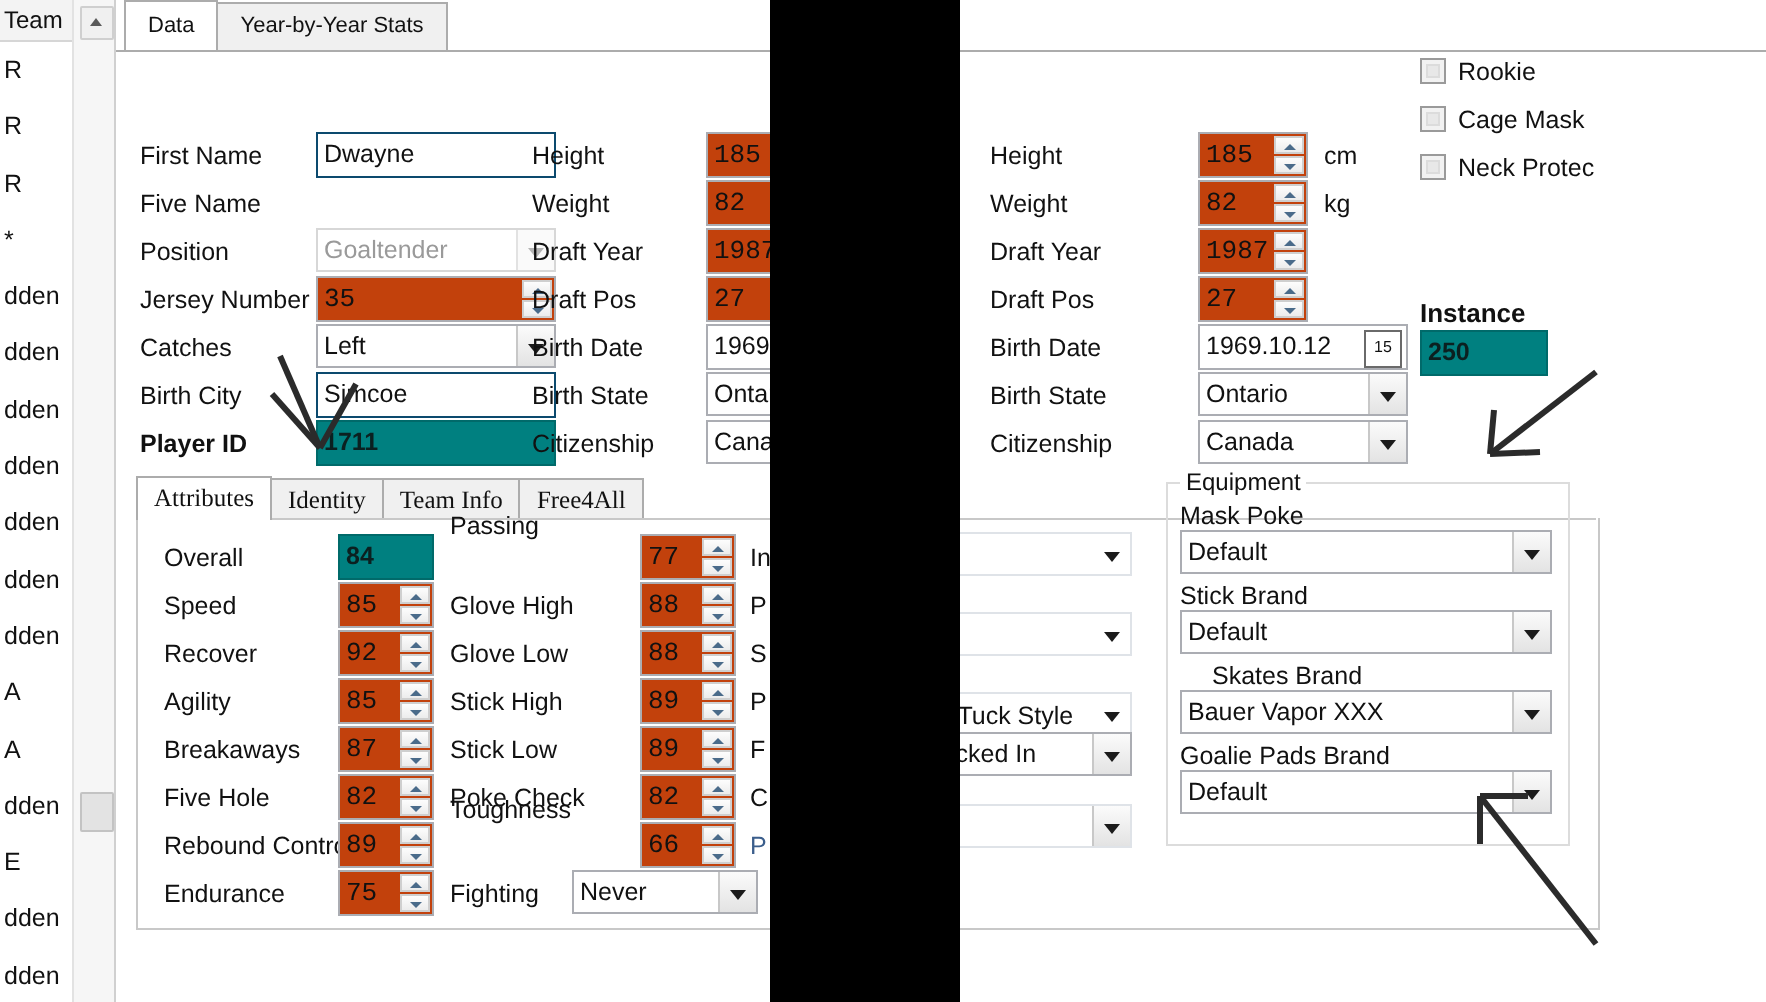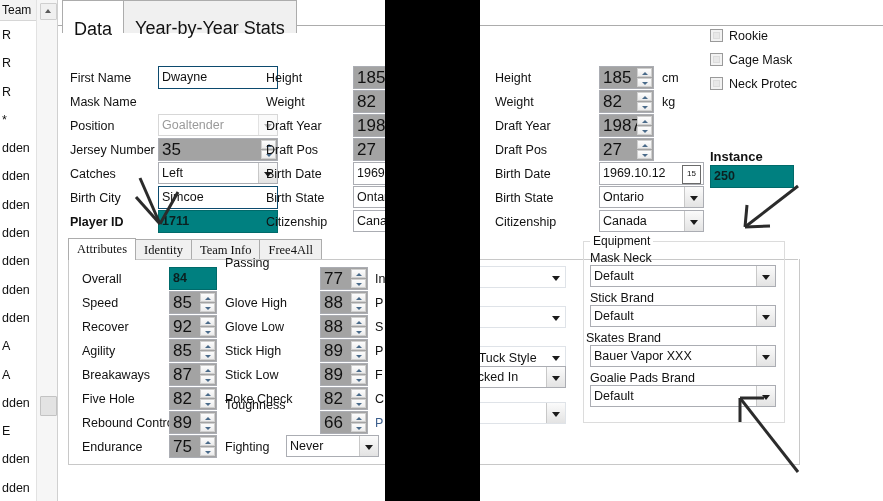--- a/index.html
+++ b/index.html
@@ -67,22 +67,22 @@
     background:#ffffff;
   }
   .tabstrip{
     position:relative;height:25px;
     border-bottom:1px solid #acacac;
     padding-left:4px;
   }
   .tab{
     position:relative;display:inline-block;
     height:24px;line-height:23px;
-    padding:16px 11px;
-    font-size:18px;
+    padding:0 11px;
+    font-size:11px;
     background:#f0f0f0;
     border:1px solid #acacac;
     border-bottom:none;
     margin-right:-1px;
     box-sizing:border-box;
     vertical-align:bottom;
     color:#111;
   }
   .tab.active{
     background:#ffffff;
@@ -122,23 +122,23 @@
   }
   .combo.flat{border:1px solid #dfe3e8;}
   .combo.flat .arrow{background:transparent;border-left:none;}
   .combo.flat .arrow:after{border-top-color:#1b1b1b;}
   .combo.disabled{background:#fff;color:#9a9a9a;border:1px solid #d7d7d7;}
   .combo.disabled .arrow{background:#fafafa;border-left:1px solid #e2e2e2;}
   .combo.disabled .arrow:after{border-top-color:#b4b4b4;}
 
   .spin{
     position:absolute;box-sizing:border-box;
-    border:1px solid #abadb3;background:#a3a3a3;height:23px;
-    font-size:17px;color:#111;padding:1px 18px 1px 3px;line-height:19px;
-    white-space:nowrap;overflow:hidden;
+    border:1px solid #abadb3;background:#c2410c;height:23px;
+    font-size:13px;color:#111;padding:1px 18px 1px 3px;line-height:19px;
+    white-space:nowrap;overflow:hidden;font-family:Liberation Mono, monospace;
   }
   .spin .sp{
     position:absolute;right:1px;top:1px;width:15px;height:19px;
   }
   .spin .sp i{
     display:block;position:relative;height:9px;width:15px;
     background:linear-gradient(#fdfdfd,#ececec);
     border:1px solid #cfcfcf;box-sizing:border-box;
   }
   .spin .sp i.up:after{
@@ -235,21 +235,21 @@
     </div>
   </div>
 
   <div class="main">
 
     <div class="tabstrip" id="main-tabstrip"><div class="tab active">Data</div><div class="tab">Year-by-Year Stats</div></div>
 
     <div class="page">
 
       <div class="lbl" style="left:12px;top:45px;">First Name</div>
-      <div class="lbl" style="left:12px;top:69px;">Mask Name</div>
+      <div class="lbl" style="left:12px;top:69px;">Five Name</div>
       <div class="lbl" style="left:12px;top:93px;">Position</div>
       <div class="lbl" style="left:12px;top:117px;">Jersey Number</div>
       <div class="lbl" style="left:12px;top:141px;">Catches</div>
       <div class="lbl" style="left:12px;top:165px;">Birth City</div>
       <div class="lbl bold" style="left:12px;top:189px;">Player ID</div>
 
       <div class="txt" style="left:100px;top:40px;width:120px;">Dwayne</div>
       <div class="combo disabled" style="left:100px;top:88px;width:120px;">
         <span>Goaltender</span>
         <span class="arrow"></span>
@@ -383,21 +383,21 @@
         <span>Cage Mask</span>
       </div>
       <div class="chk" style="left:652px;top:51px;">
         <span class="box">
             <i></i>
           </span>
         <span>Neck Protec</span>
       </div>
 
       <div class="lbl bold" style="left:652px;top:123px;font-size:13px;">Instance</div>
-      <div class="txt teal" style="left:652px;top:139px;width:84px;">250</div>
+      <div class="txt teal" style="left:652px;top:139px;width:64px;">250</div>
 
       <div class="subtabstrip" id="sub-tabstrip" style="left:10px;top:212px;font-family:Liberation Serif, serif;"><div class="subtab active">Attributes</div><div class="subtab">Identity</div><div class="subtab">Team Info</div><div class="subtab">Free4All</div></div>
 
       <div class="panel" style="left:10px;top:233px;width:730px;height:205px;border-top:none;"></div>
       <div style="position:absolute;left:10px;top:233px;width:730px;height:1px;background:#c8c8c8;"></div>
 
       <div class="lbl" style="left:24px;top:246px;">Overall</div>
       <div class="lbl" style="left:24px;top:270px;">Speed</div>
       <div class="lbl" style="left:24px;top:294px;">Recover</div>
       <div class="lbl" style="left:24px;top:318px;">Agility</div>
@@ -547,33 +547,33 @@
       </div>
       <div class="combo flat" style="left:388px;top:376px;width:120px;">
         <span></span>
         <span class="arrow" style="background:linear-gradient(#fbfbfb,#e3e3e3);border-left:1px solid #c8c8c8;"></span>
       </div>
 
       <div class="groupbox" style="left:525px;top:215px;width:200px;height:180px;">
         <span class="gtitle">Equipment</span>
       </div>
 
-      <div class="lbl" style="left:532px;top:225px;">Mask Neck</div>
+      <div class="lbl" style="left:532px;top:225px;">Mask Poke</div>
       <div class="combo" style="left:532px;top:239px;width:186px;">
         <span>Default</span>
         <span class="arrow"></span>
       </div>
 
       <div class="lbl" style="left:532px;top:265px;">Stick Brand</div>
       <div class="combo" style="left:532px;top:279px;width:186px;">
         <span>Default</span>
         <span class="arrow"></span>
       </div>
 
-      <div class="lbl" style="left:528px;top:305px;">Skates Brand</div>
+      <div class="lbl" style="left:548px;top:305px;">Skates Brand</div>
       <div class="combo" style="left:532px;top:319px;width:186px;">
         <span>Bauer Vapor XXX</span>
         <span class="arrow"></span>
       </div>
 
       <div class="lbl" style="left:532px;top:345px;">Goalie Pads Brand</div>
       <div class="combo" style="left:532px;top:359px;width:186px;">
         <span>Default</span>
         <span class="arrow"></span>
       </div>

